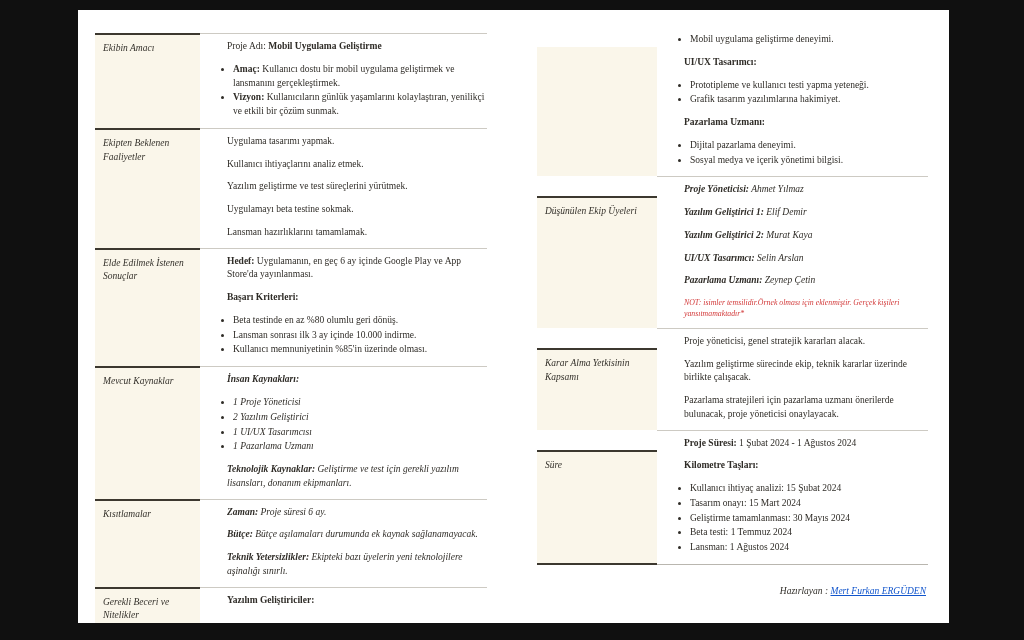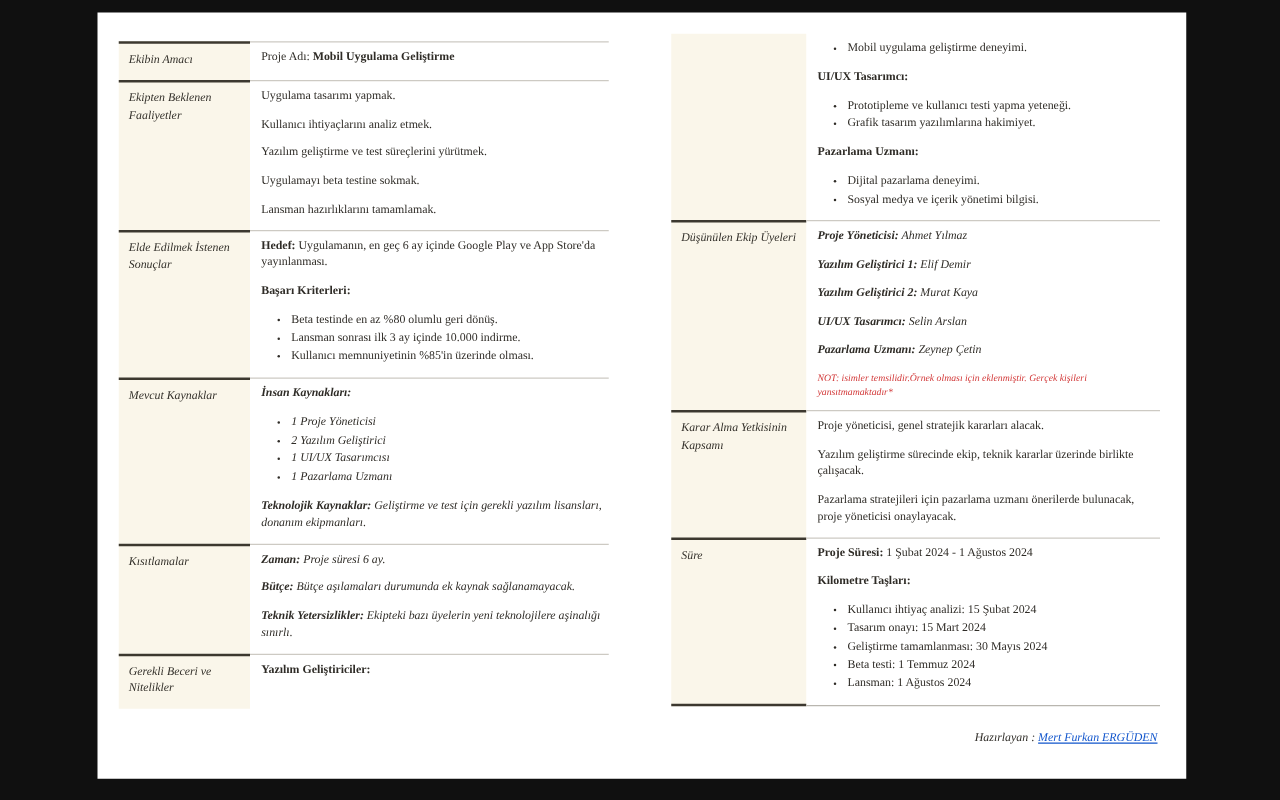--- a/index.html
+++ b/index.html
@@ -24,36 +24,36 @@
     flex:0 0 auto;
     background:#faf6ea;
     border-top:2px solid #3c382f;
     padding:7px 8px 8px 8px;
     font-style:italic;
     font-size:9.5px;
     line-height:1.45;
     color:#33302a;
   }
   .col-left  .label-cell { width:105px; }
-  .col-right .label-cell { width:108px; }
+  .col-right .label-cell { width:120px;margin-top:20px; }
   .content-cell {
     flex:1 1 auto;
     border-top:1px solid #cdcac3;
     padding:6px 2px 8px 9px;
     font-size:9.5px;
     line-height:1.45;
   }
   .row.cont .label-cell,
   .row.cont .content-cell { border-top:none; }
 
   
   .col-right .rows .row:last-child .label-cell   { border-bottom:2px solid #3c382f; }
   .col-right .rows .row:last-child .content-cell { border-bottom:1px solid #b9b6af; }
 
-  .para { margin:0 0 9px 0; }
+  .para { margin:0 0 9px 18px; }
   .content-cell > :last-child { margin-bottom:0; }
   .bullets { margin:0 0 9px 0; padding-left:24px; list-style:disc; }
   .bullets li { margin-bottom:1px; }
 
   .b { font-weight:bold; }
   .i { font-style:italic; }
   .note { font-size:7.8px; font-style:italic; color:#d23939; margin-top:2px; }
 
   .footer {
     margin-top:21px;
@@ -67,20 +67,24 @@
 </head>
 <body>
 
 <div class="page">
   <div class="column col-left">
     <div class="rows">
         <div class="row">
           <div class="label-cell">Ekibin Amacı</div>
           <div class="content-cell">
             <p class="para"><span>Proje Adı: </span><span class="b">Mobil Uygulama Geliştirme</span></p>
+            <ul class="bullets">
+              <li><span class="b">Amaç:</span><span> Kullanıcı dostu bir mobil uygulama geliştirmek ve lansmanını gerçekleştirmek.</span></li>
+              <li><span class="b">Vizyon:</span><span> Kullanıcıların günlük yaşamlarını kolaylaştıran, yenilikçi ve etkili bir çözüm sunmak.</span></li>
+            </ul>
           </div>
         </div>
         <div class="row">
           <div class="label-cell">Ekipten Beklenen Faaliyetler</div>
           <div class="content-cell">
             <p class="para"><span>Uygulama tasarımı yapmak.</span></p>
             <p class="para"><span>Kullanıcı ihtiyaçlarını analiz etmek.</span></p>
             <p class="para"><span>Yazılım geliştirme ve test süreçlerini yürütmek.</span></p>
             <p class="para"><span>Uygulamayı beta testine sokmak.</span></p>
             <p class="para"><span>Lansman hazırlıklarını tamamlamak.</span></p>

